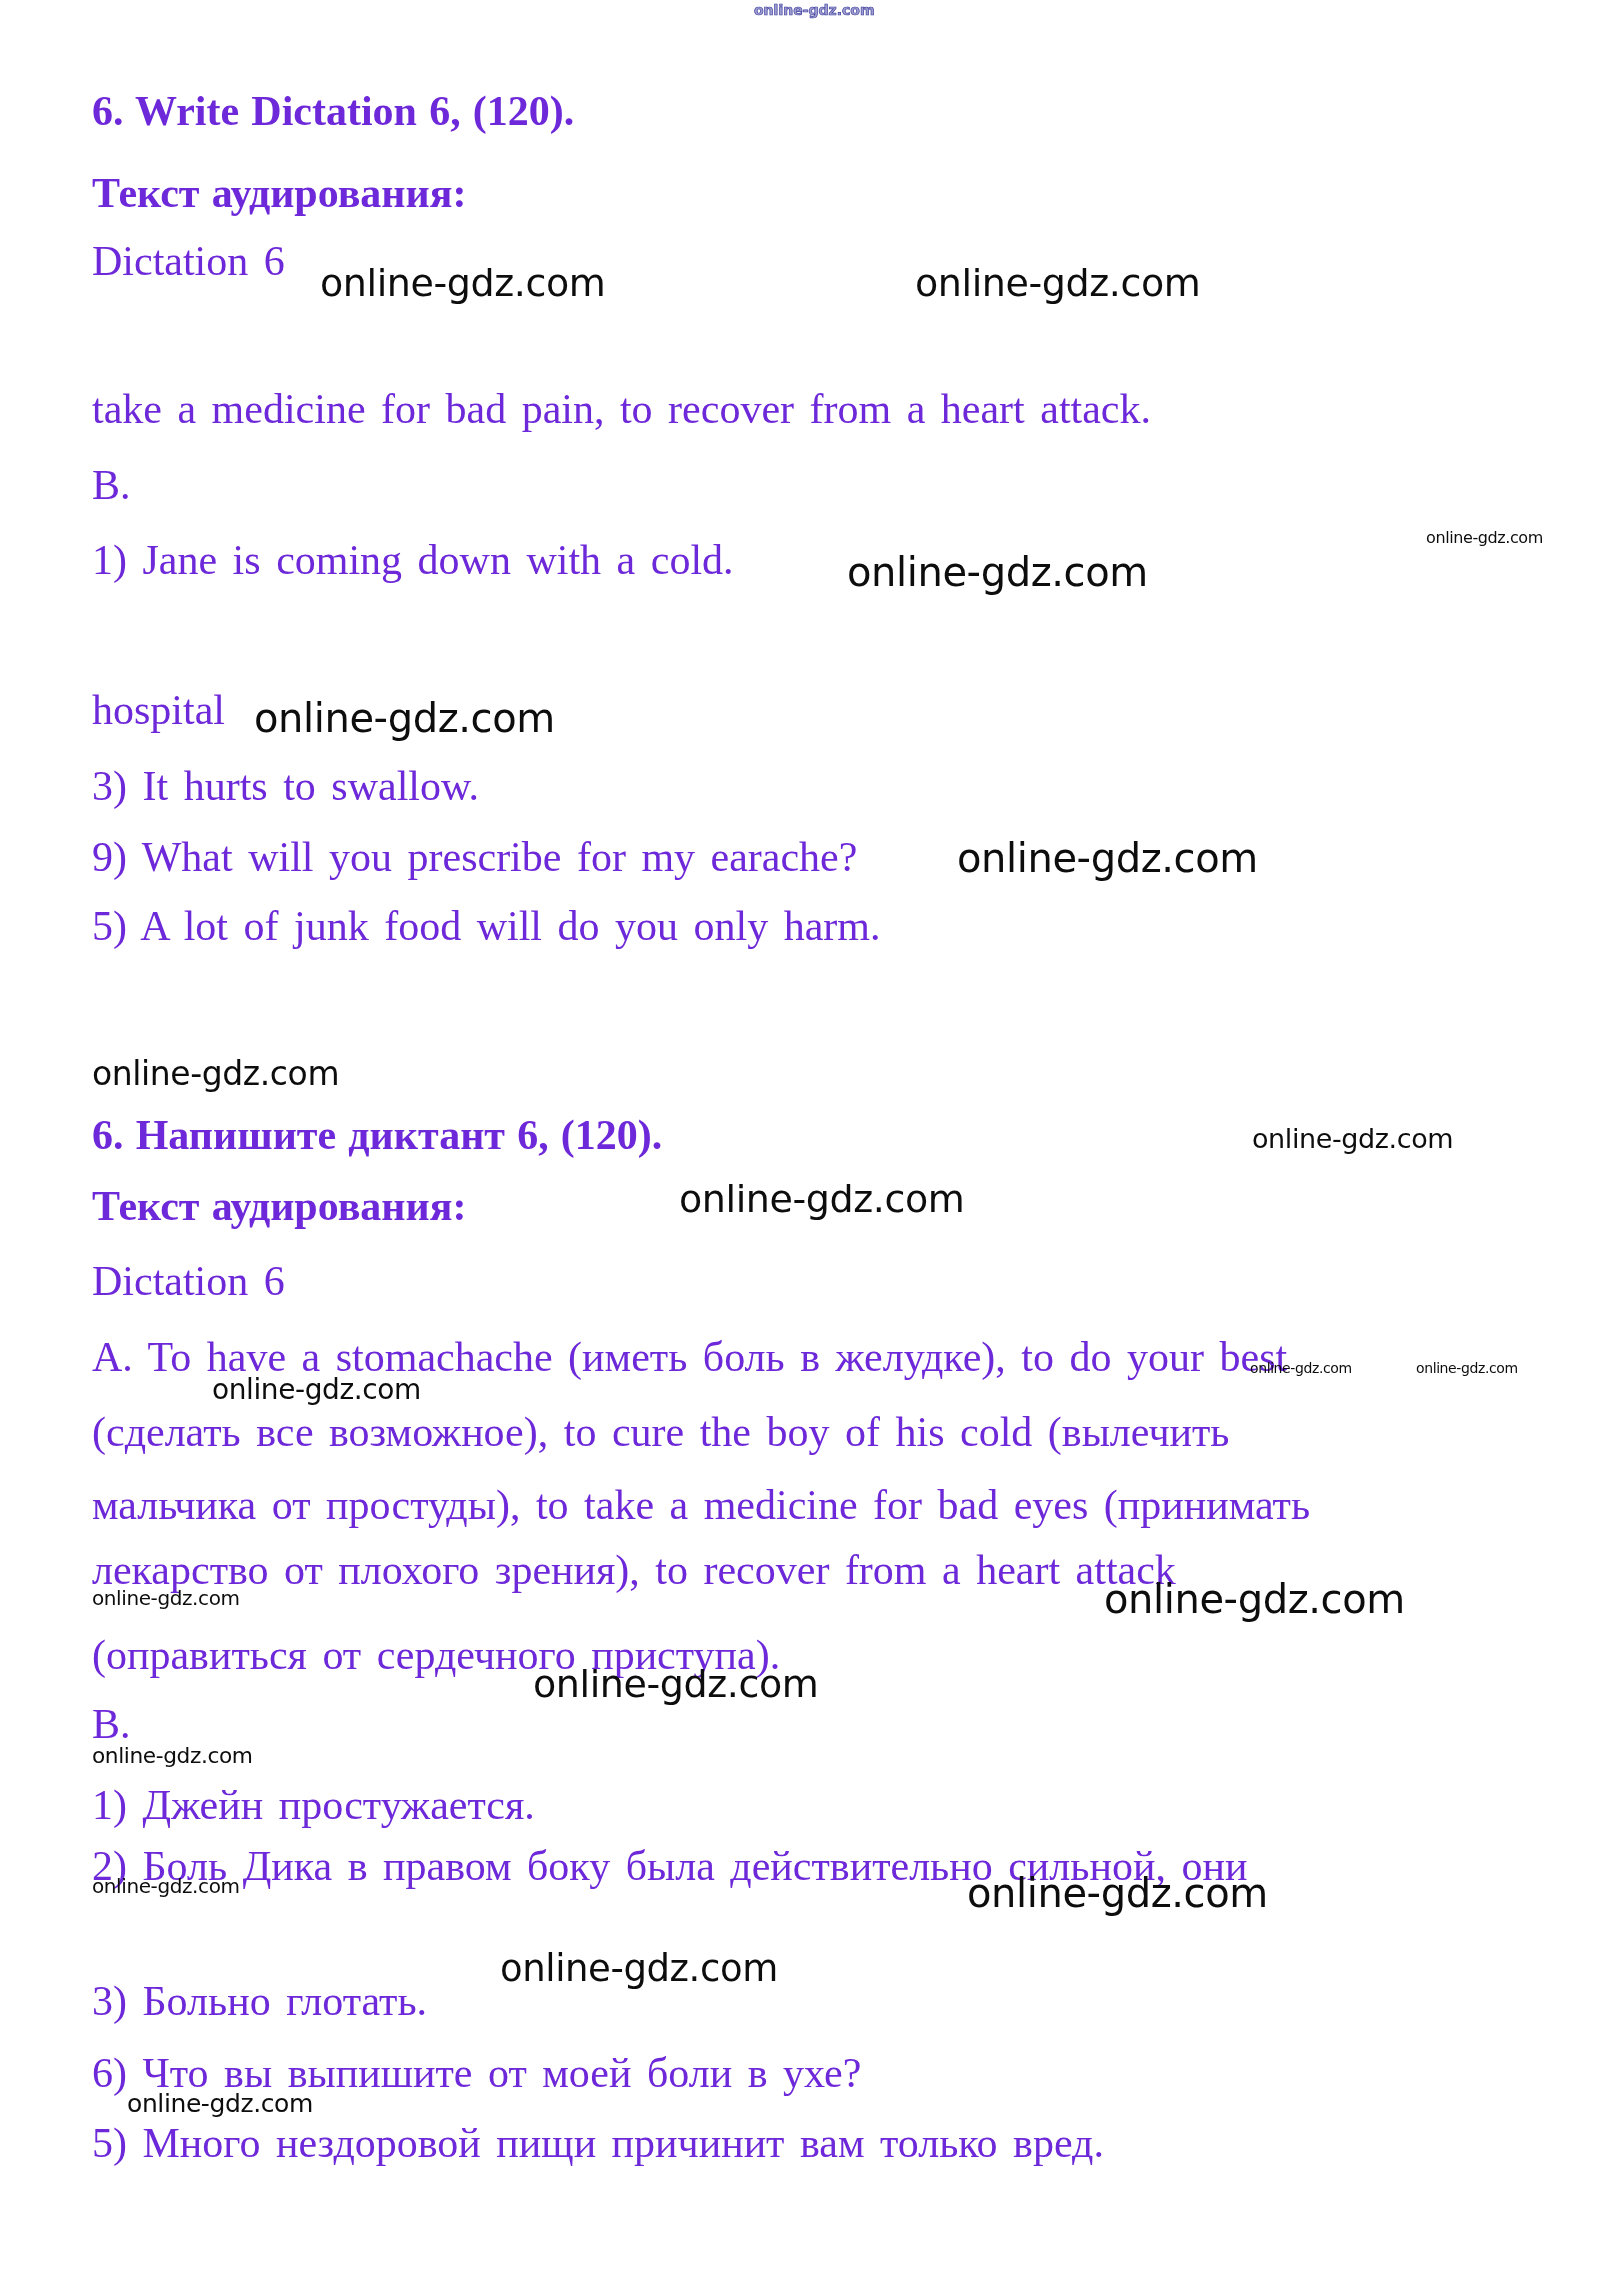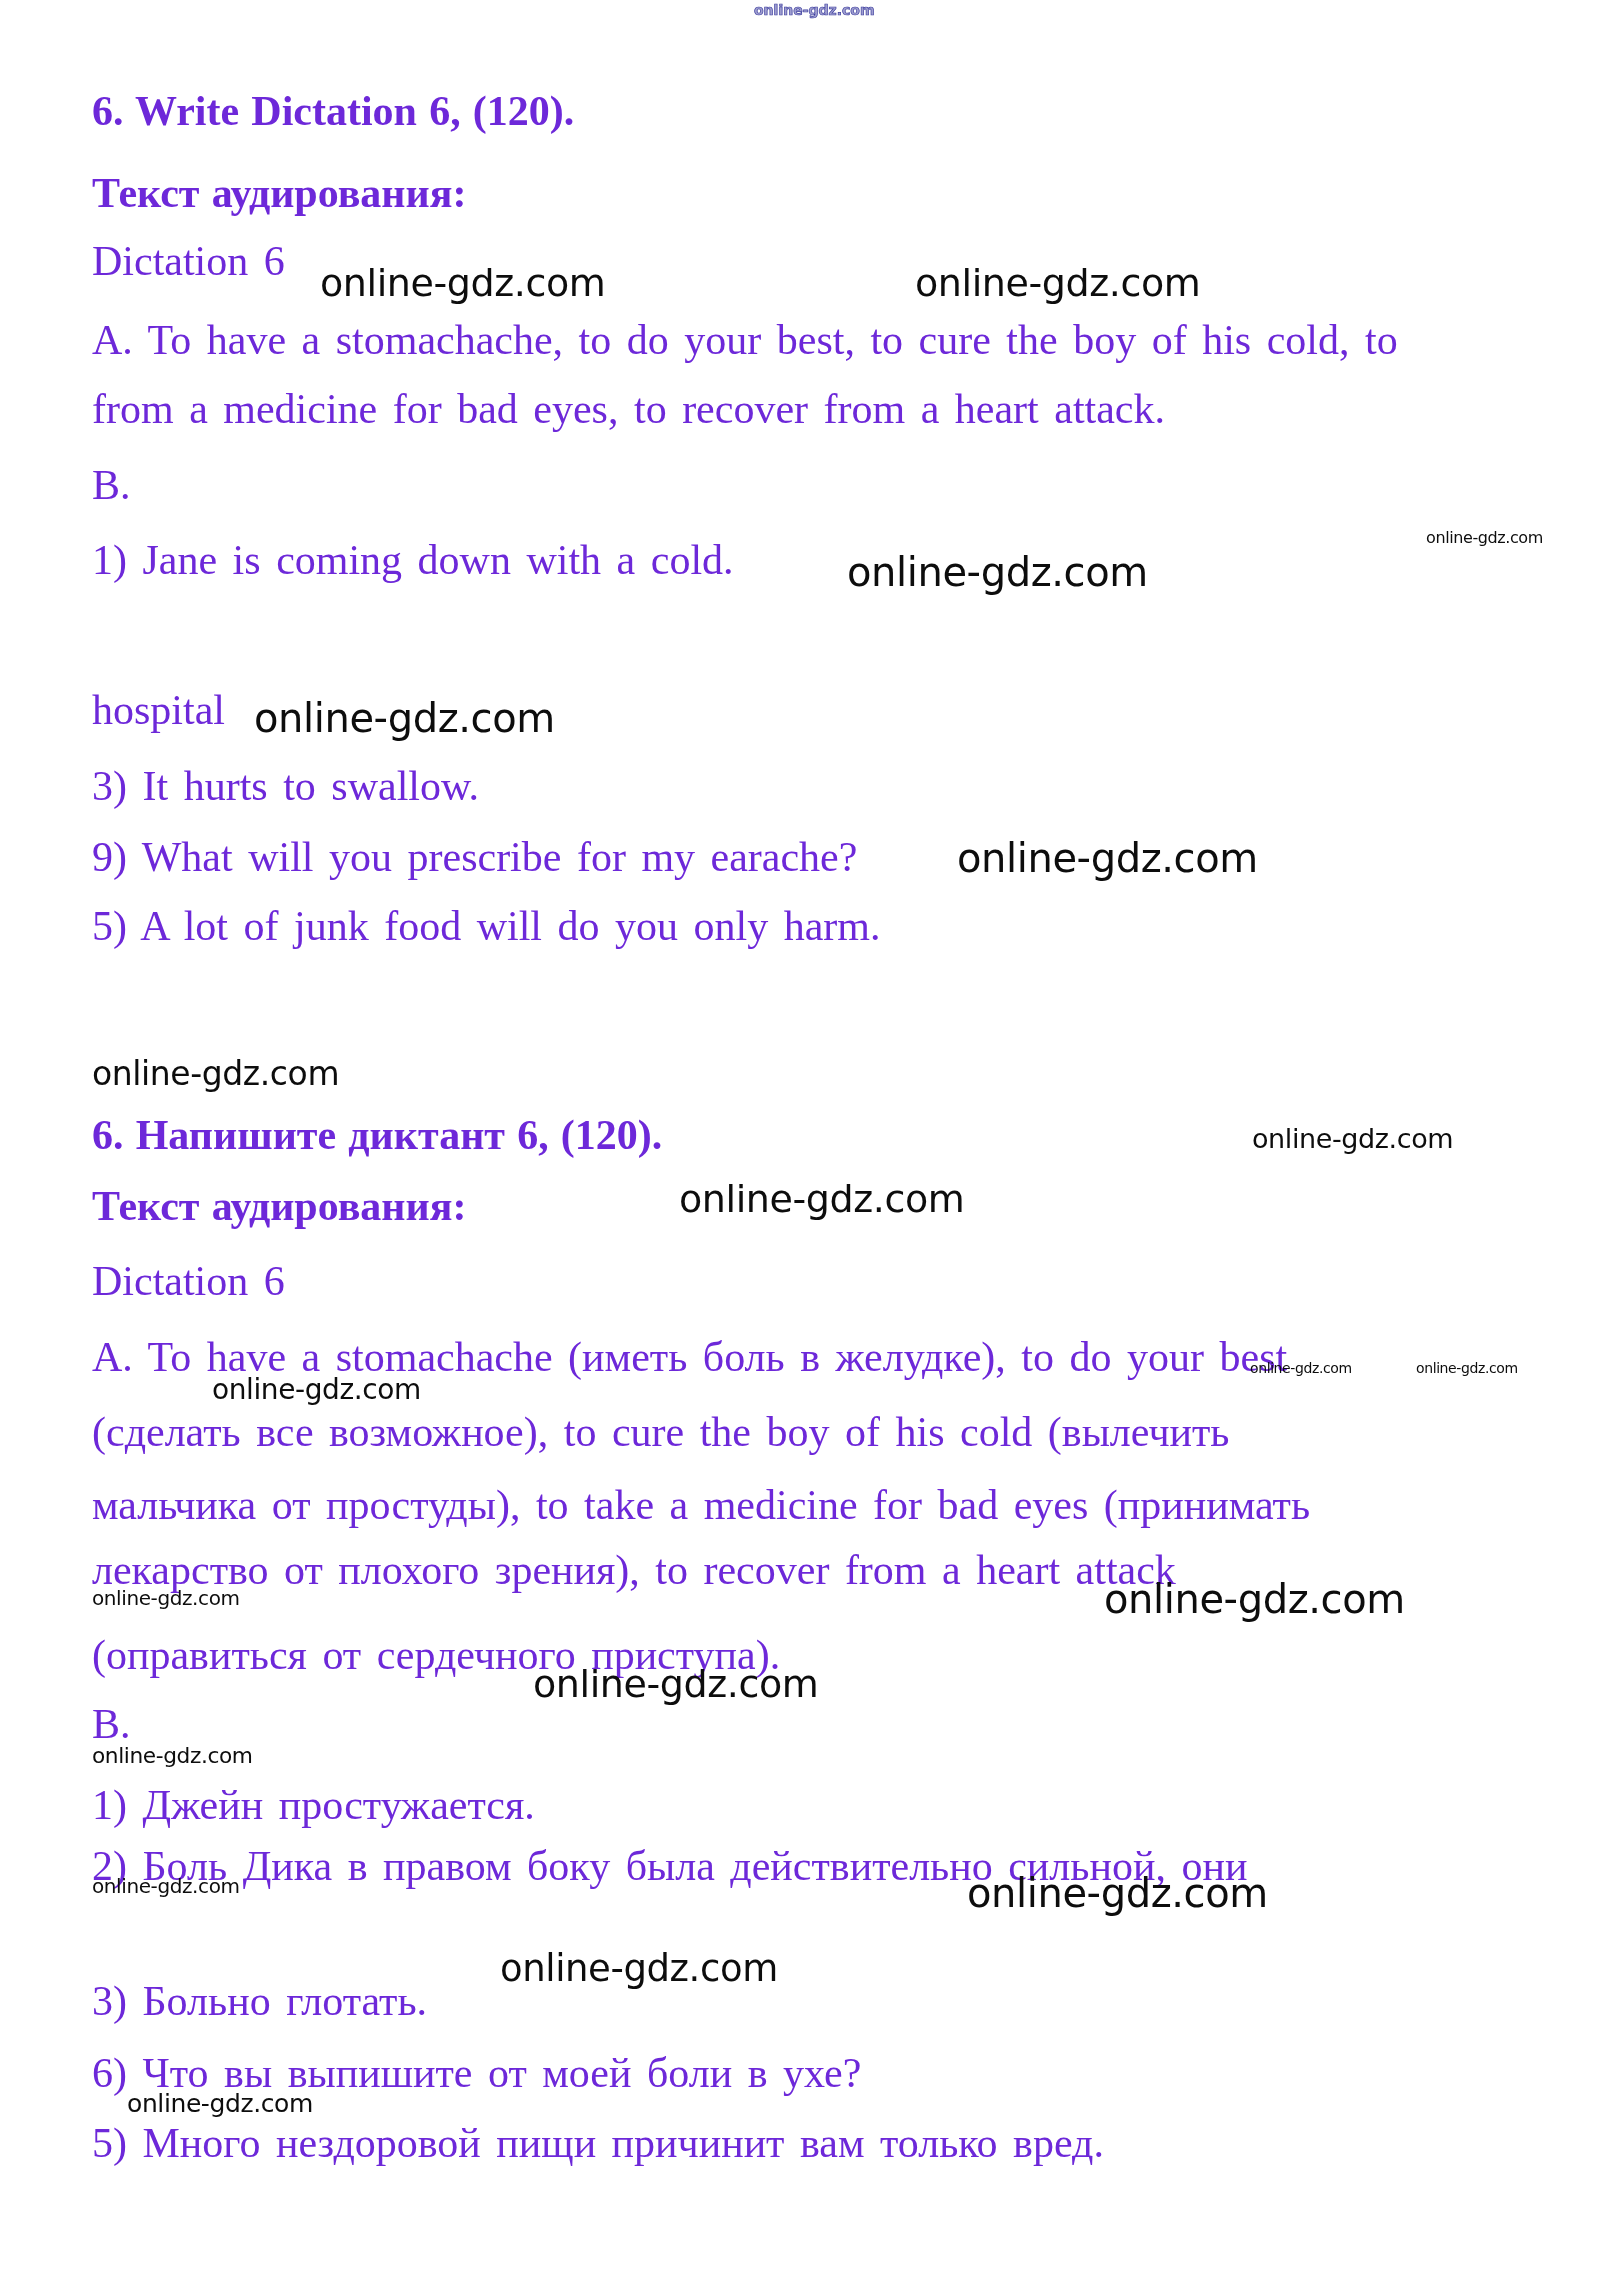--- a/index.html
+++ b/index.html
@@ -45,22 +45,21 @@
     letter-spacing: 0;
   }
 </style>
 </head>
 <body>
 
 <div class="page">
     <div class="line bold" style="top: 82px;">6. Write Dictation 6, (120).</div>
     <div class="line bold" style="top: 164px;">Текст аудирования:</div>
     <div class="line" style="top: 232px;">Dictation 6</div>
-    <div class="line" style="top: 311px;">A. To have a stomachache, to do your best, to cure the boy of his cold, to</div>
-    <div class="line" style="top: 380px;">from a medicine for bad eyes, to recover from a heart attack.</div>
+    <div class="line" style="top: 380px;">take a medicine for bad pain, to recover from a heart attack.</div>
     <div class="line" style="top: 456px;">B.</div>
     <div class="line" style="top: 531px;">1) Jane is coming down with a cold.</div>
     <div class="line" style="top: 681px;">hospital</div>
     <div class="line" style="top: 757px;">3) It hurts to swallow.</div>
     <div class="line" style="top: 828px;">9) What will you prescribe for my earache?</div>
     <div class="line" style="top: 897px;">5) A lot of junk food will do you only harm.</div>
     <div class="line bold" style="top: 1106px;">6. Напишите диктант 6, (120).</div>
     <div class="line bold" style="top: 1177px;">Текст аудирования:</div>
     <div class="line" style="top: 1252px;">Dictation 6</div>
     <div class="line" style="top: 1328px;">A. To have a stomachache (иметь боль в желудке), to do your best</div>

